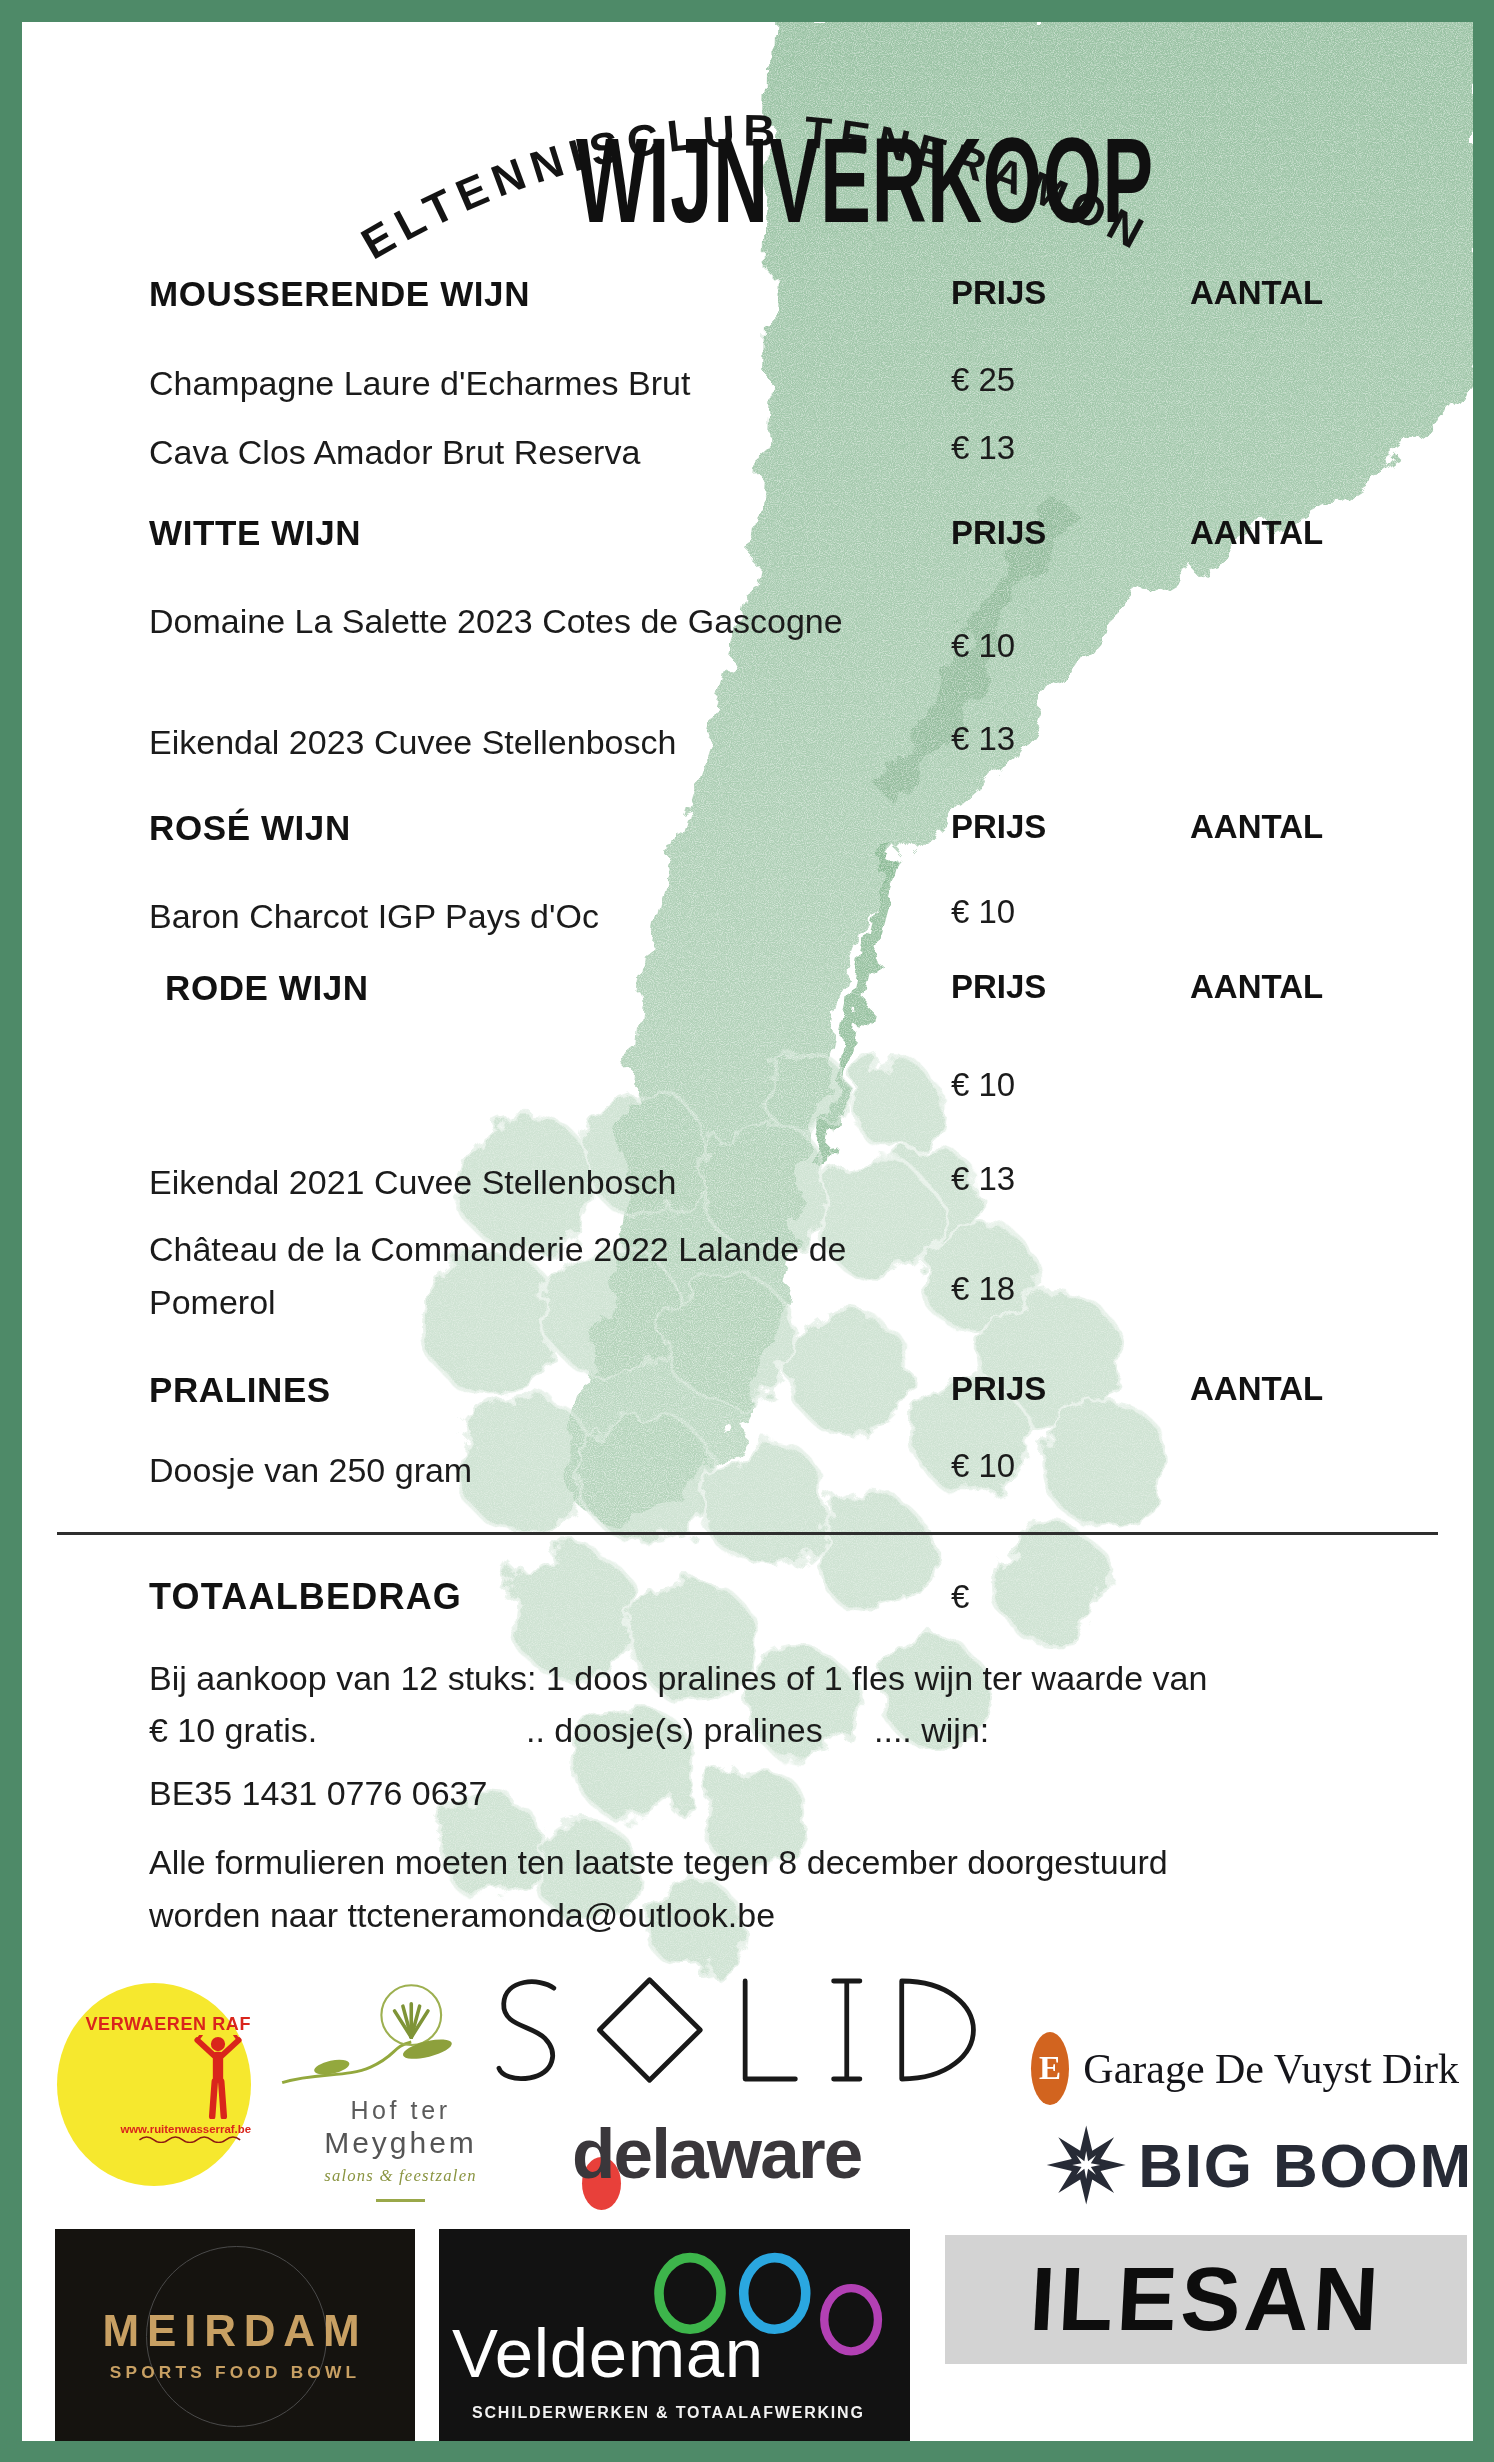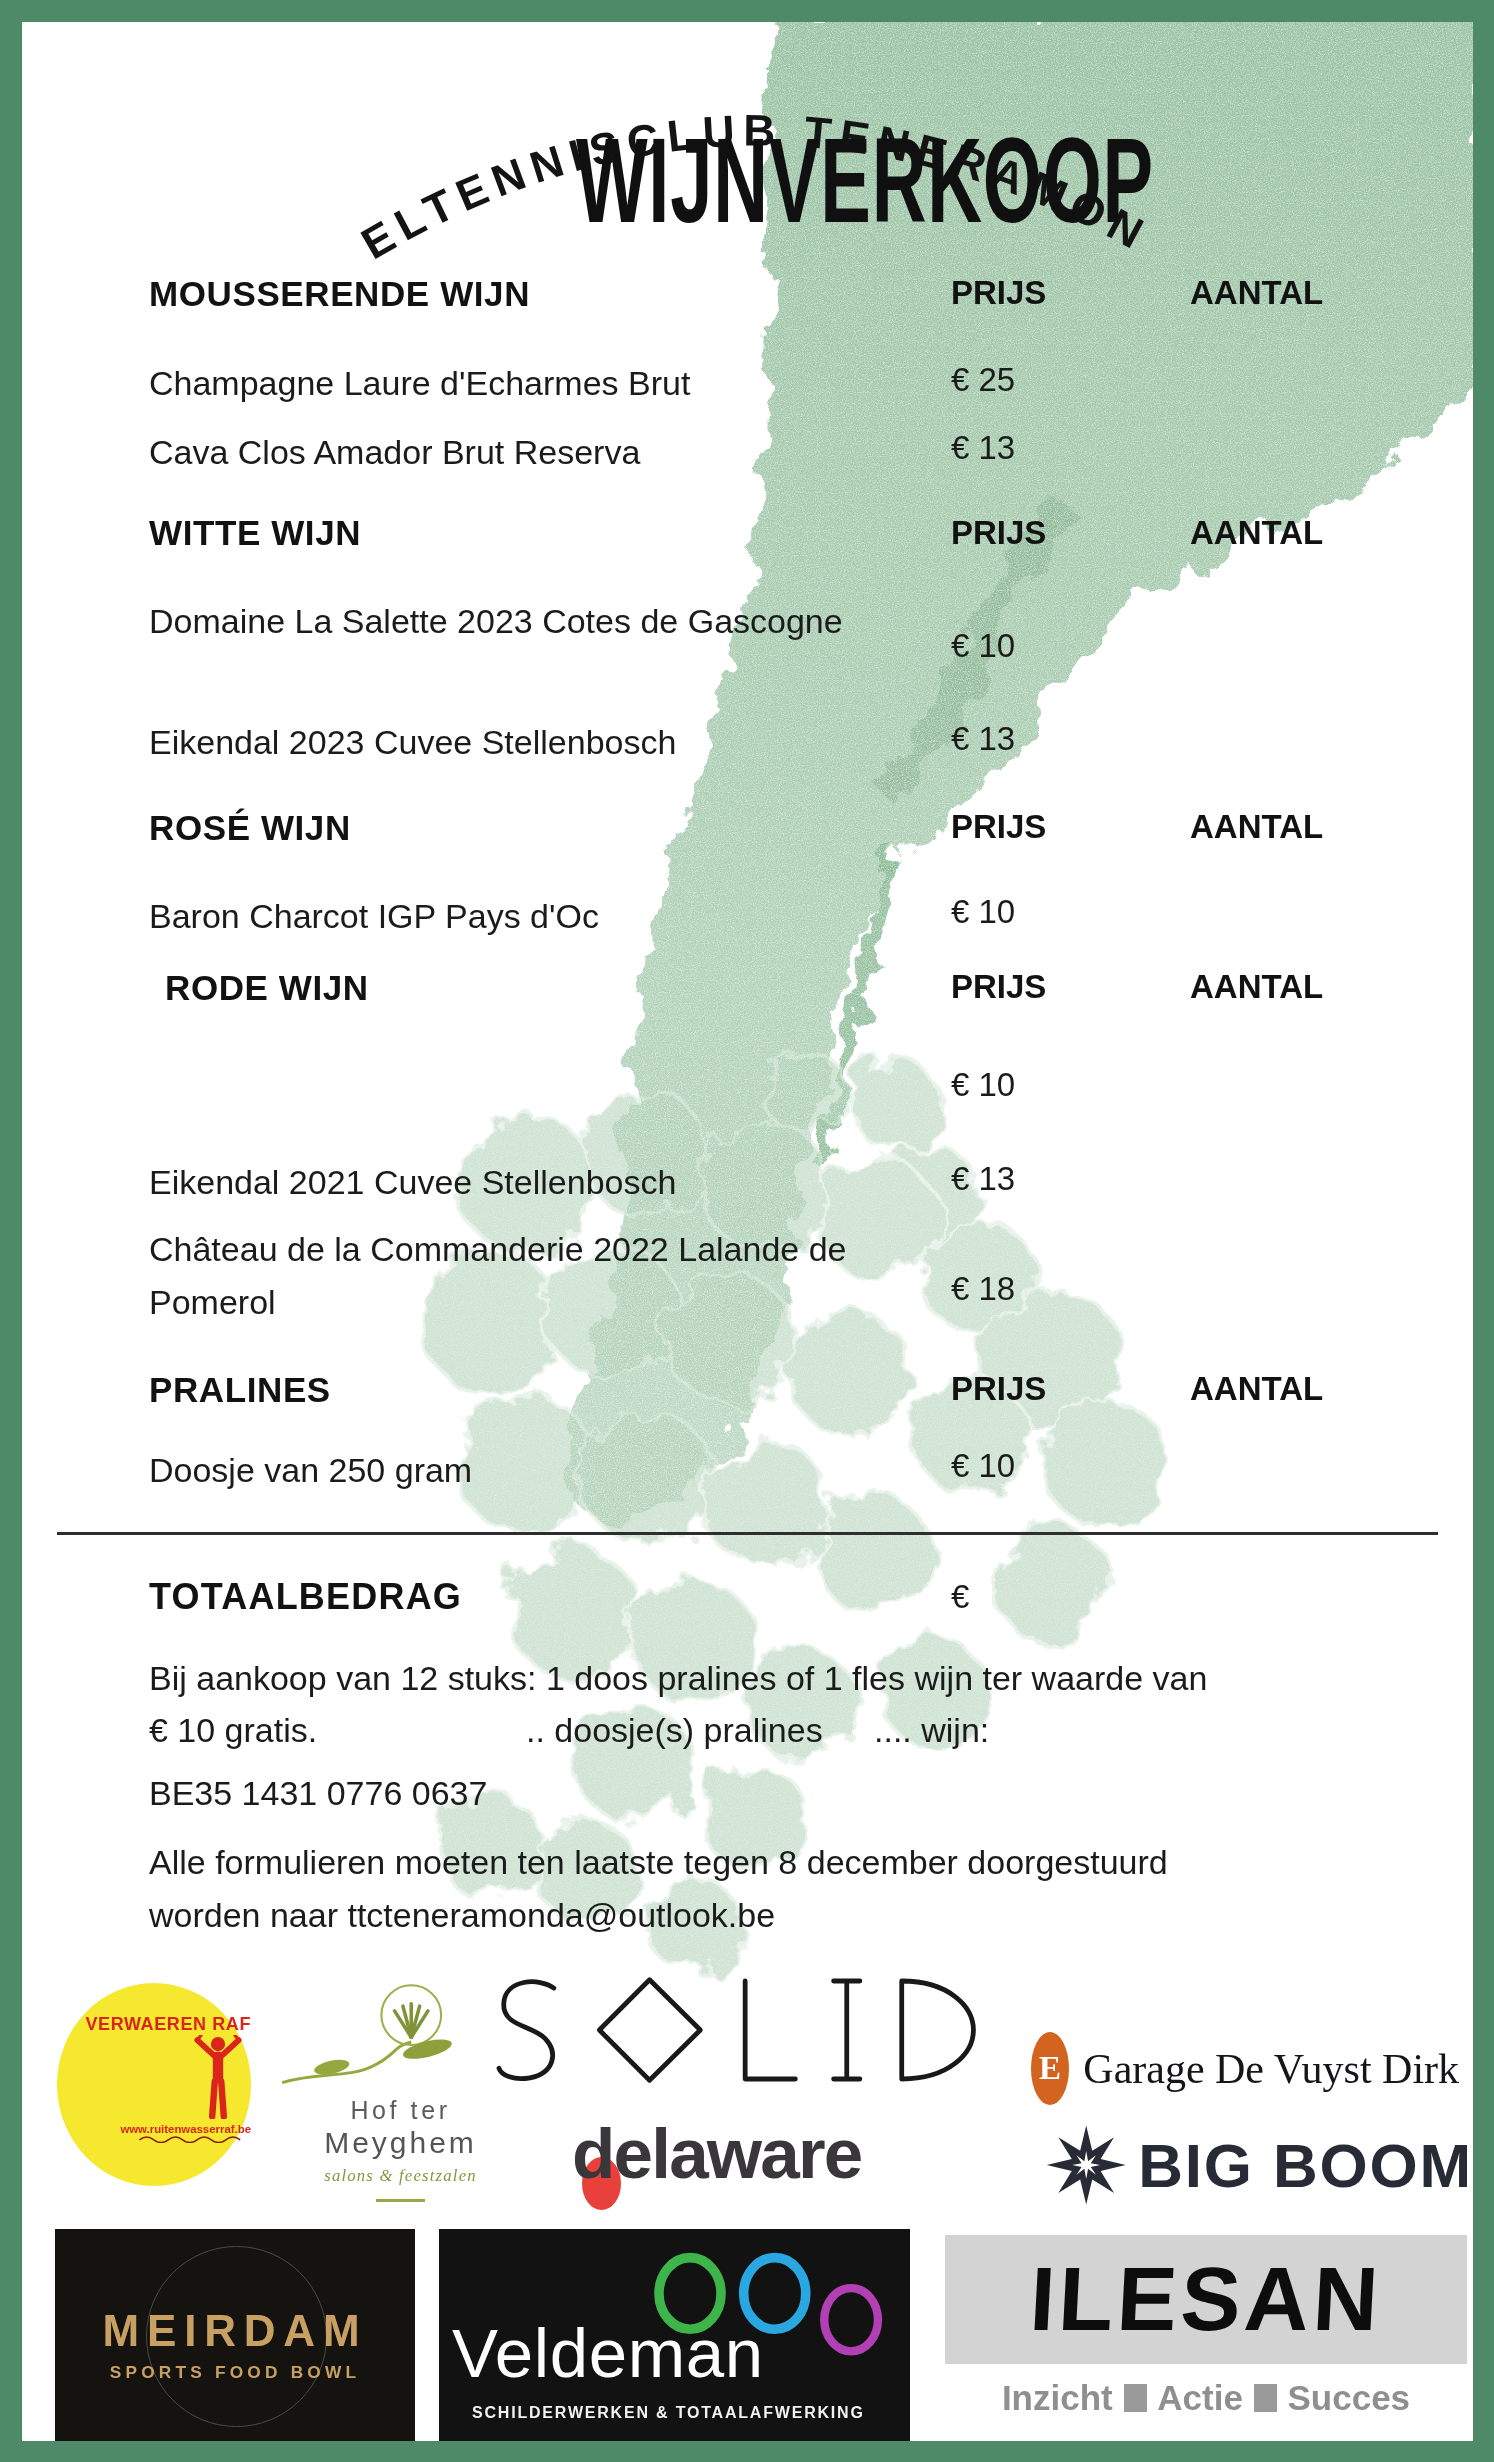--- a/index.html
+++ b/index.html
@@ -276,27 +276,20 @@
   <div class="logo meirdam">
     <div class="mcircle"></div>
     <div class="mname">MEIRDAM</div>
     <div class="mtag">SPORTS FOOD BOWL</div>
   </div>
 
   <div class="logo ilesan">
     <div class="ibox">
       <div class="iname">ILESAN</div>
     </div>
-    <div class="itag">
-      <span>Inzicht</span>
-      <span class="sq"></span>
-      <span>Actie</span>
-      <span class="sq"></span>
-      <span>Succes</span>
-    </div>
   </div>
 
   <div class="frame" style="left:0;top:0;width:1495px;height:21.5px;"></div>
   <div class="frame" style="left:0;top:2441px;width:1495px;height:21.5px;"></div>
   <div class="frame" style="left:0;top:0;width:21.5px;height:2462px;"></div>
   <div class="frame" style="left:1473px;top:0;width:21.5px;height:2462px;"></div>
 
 </div>
 
 

